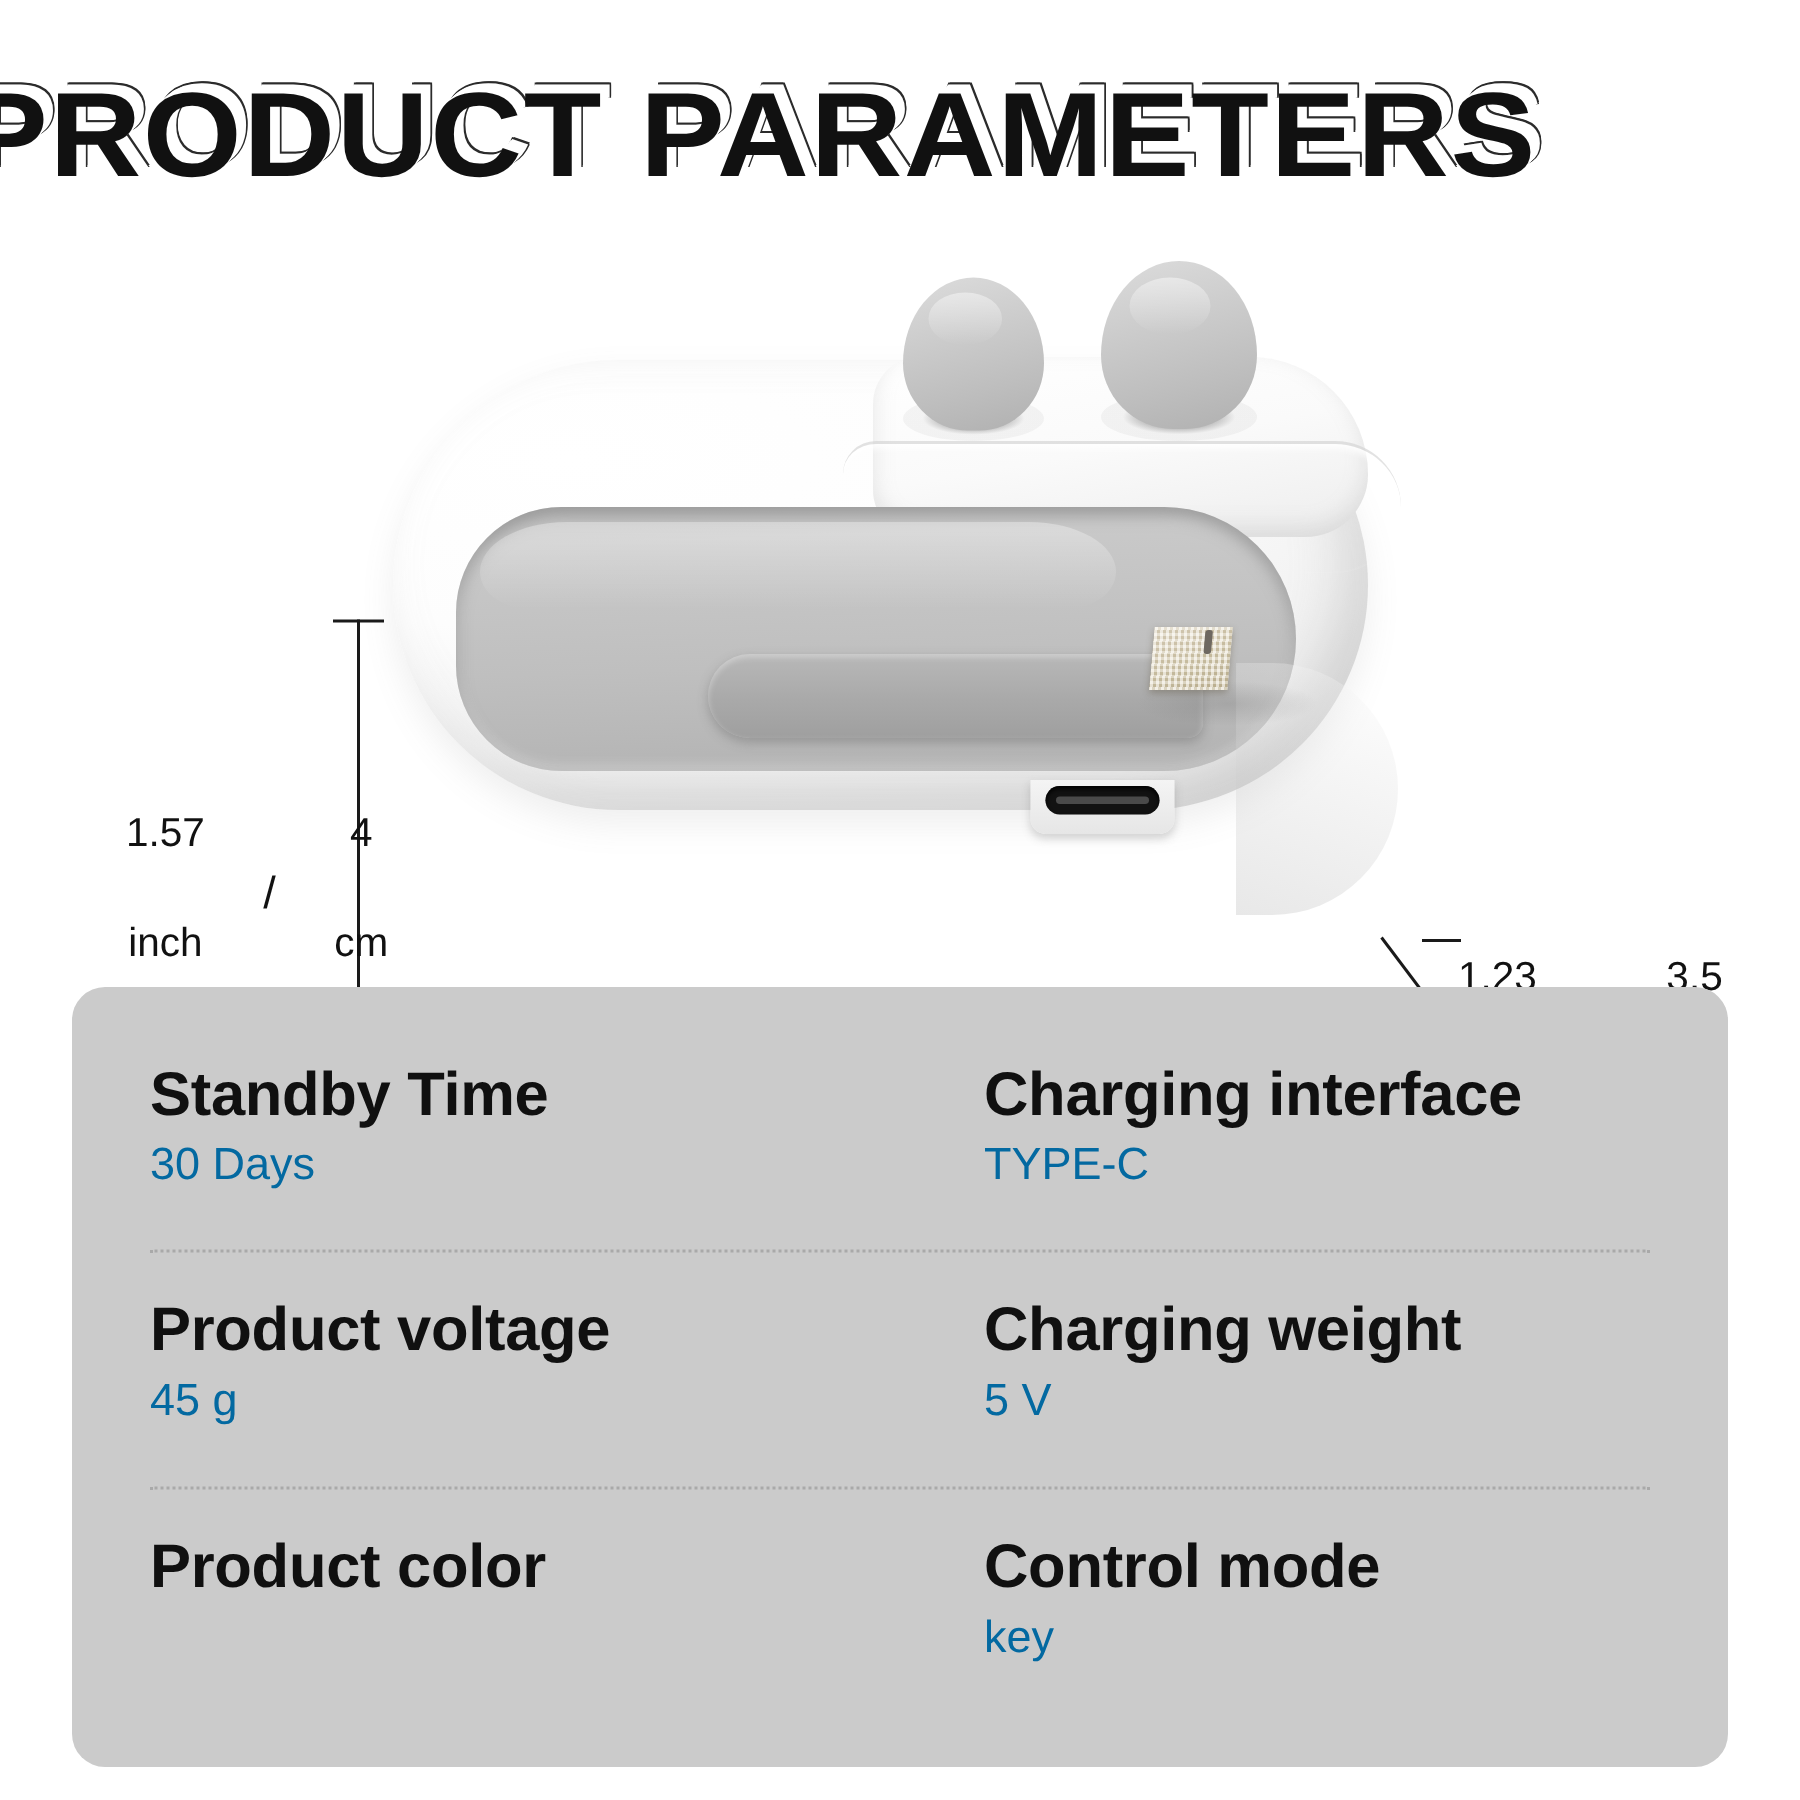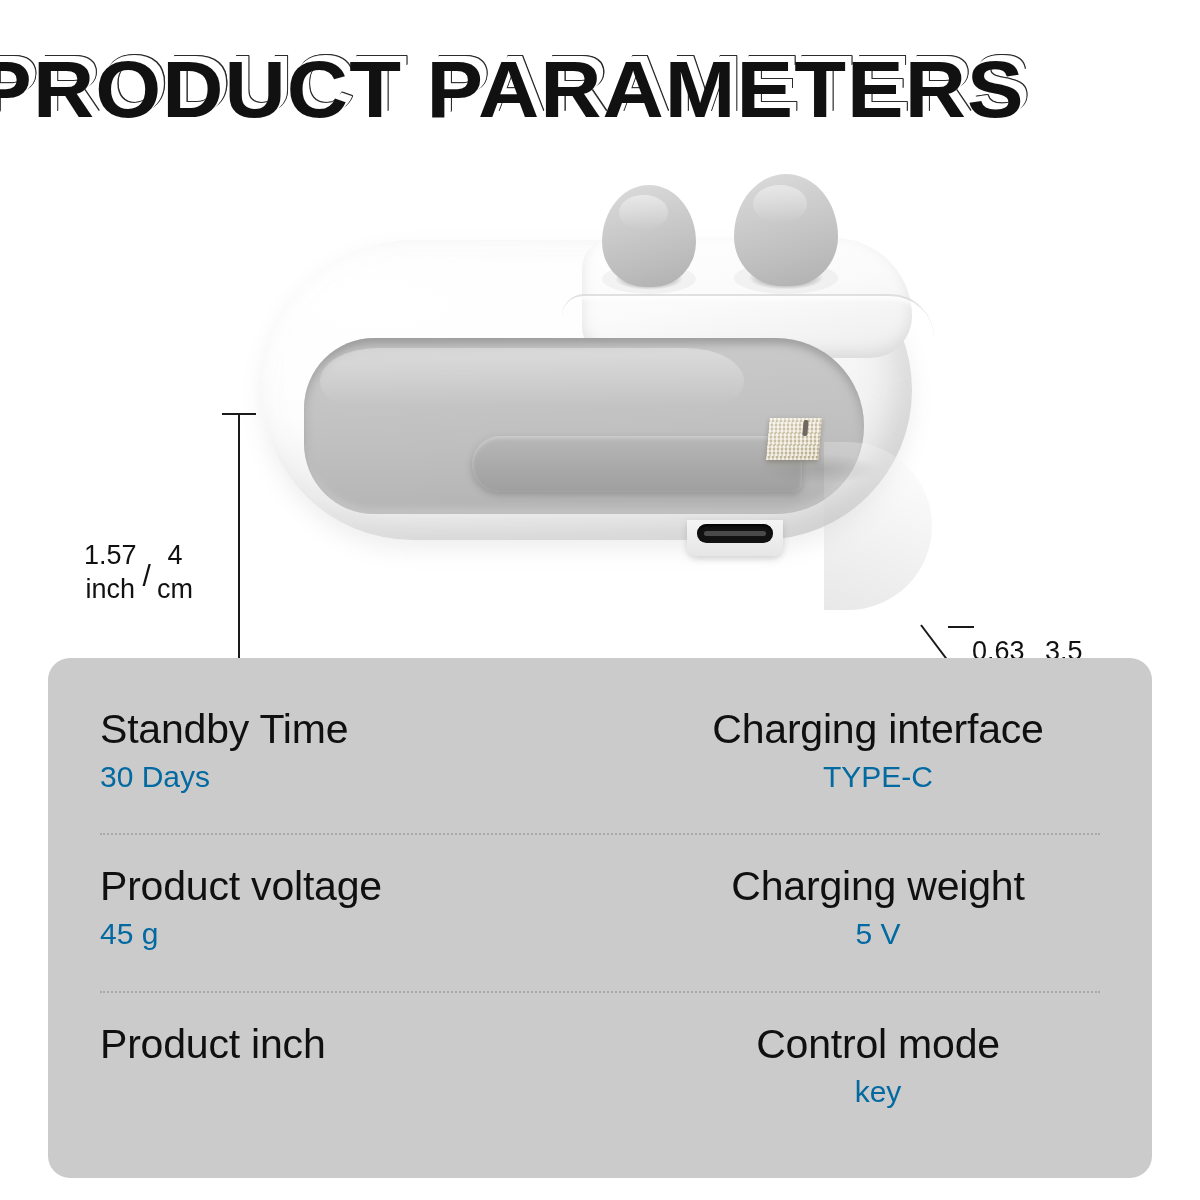--- a/index.html
+++ b/index.html
@@ -318,20 +318,21 @@
     color: #111111;
     font-size: 27px;
     line-height: 34px;
     white-space: nowrap;
   }
   .dim-grid {
     display: inline-grid;
     grid-template-columns: auto auto auto;
     align-items: center;
     column-gap: 6px;
+    gap: 39px;
   }
   .dim-grid .c1 { text-align: center; }
   .dim-grid .c3 { text-align: center; }
   .dim-grid .slash {
     grid-row: 1 / span 2;
     grid-column: 2;
     font-size: 30px;
     color: #111111;
     transform: translateY(4px);
   }
@@ -369,26 +370,26 @@
     padding-top: 4px;
   }
   .spec-row + .spec-row {
     border-top: 2px dotted #a9a9a9;
     padding-top: 26px;
   }
   .spec-cell {
     flex: 0 0 50%;
     box-sizing: border-box;
   }
-  .spec-cell.right { padding-left: 56px; text-align: center; }
+  .spec-cell.right { padding-left: 56px; }
   .spec-label {
     font-size: 41px;
     line-height: 50px;
     color: #101010;
-    font-weight: normal;
+    font-weight: bold;
     letter-spacing: -0.2px;
   }
   .spec-value {
     font-size: 30px;
     line-height: 42px;
     color: #0369a1;
     margin-top: 2px;
   }
 </style>
 </head>
@@ -444,21 +445,21 @@
       <span class="c3">cm</span>
     </span>
   </div>
 
   <div class="dim-d-line"></div>
   <div class="dim-d-cap-top"></div>
   <div class="dim-d-cap-bottom"></div>
 
   <div class="dim-label dim-label-depth">
     <span class="dim-grid">
-      <span class="c1">0.63</span>
+      <span class="c1">1.23</span>
       <span class="slash">/</span>
       <span class="c3">3.5</span>
       <span class="c1">inch</span>
       <span class="c3">cm</span>
     </span>
   </div>
 
   <div class="dim-h-line"></div>
   <div class="dim-h-cap-left"></div>
   <div class="dim-h-cap-right"></div>
@@ -486,21 +487,21 @@
       <div class="spec-value">45 g</div>
     </div>
     <div class="spec-cell right">
       <div class="spec-label">Charging weight</div>
       <div class="spec-value">5 V</div>
     </div>
   </div>
 
   <div class="spec-row">
     <div class="spec-cell left">
-      <div class="spec-label">Product inch</div>
+      <div class="spec-label">Product color</div>
     </div>
     <div class="spec-cell right">
       <div class="spec-label">Control mode</div>
       <div class="spec-value">key</div>
     </div>
   </div>
 
 </div>
 
 </body></html>

